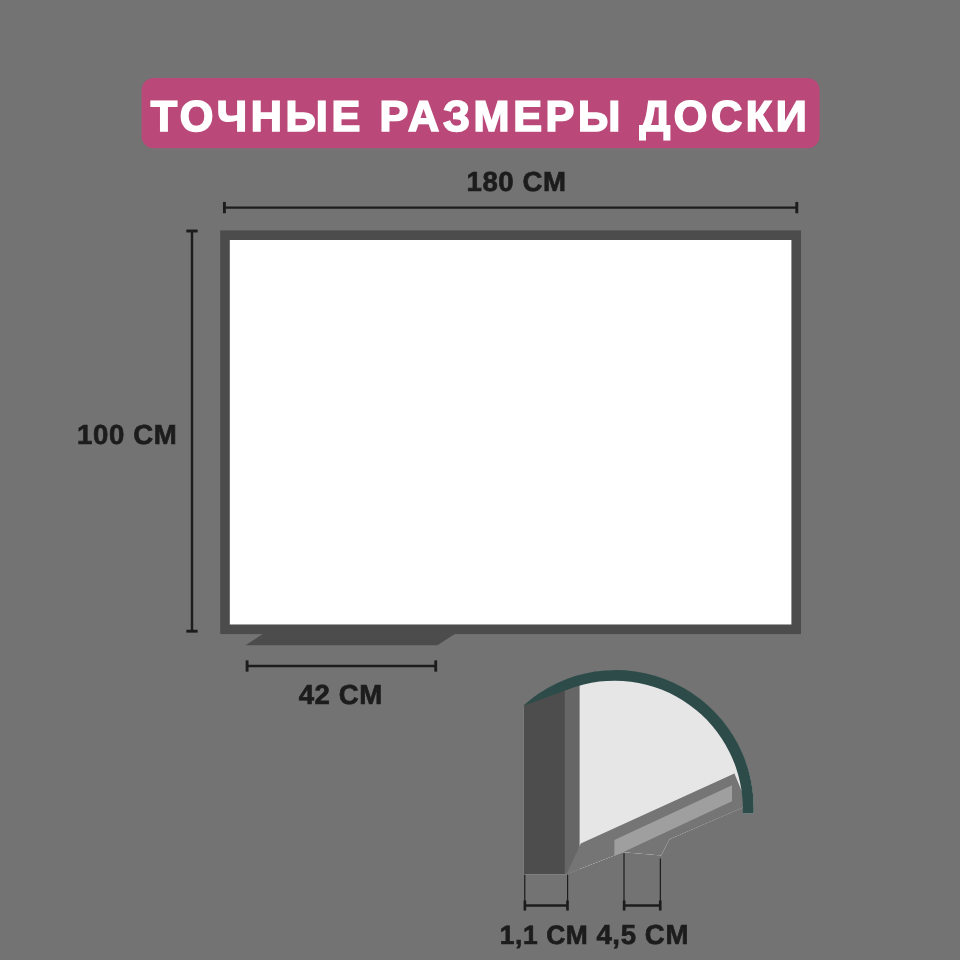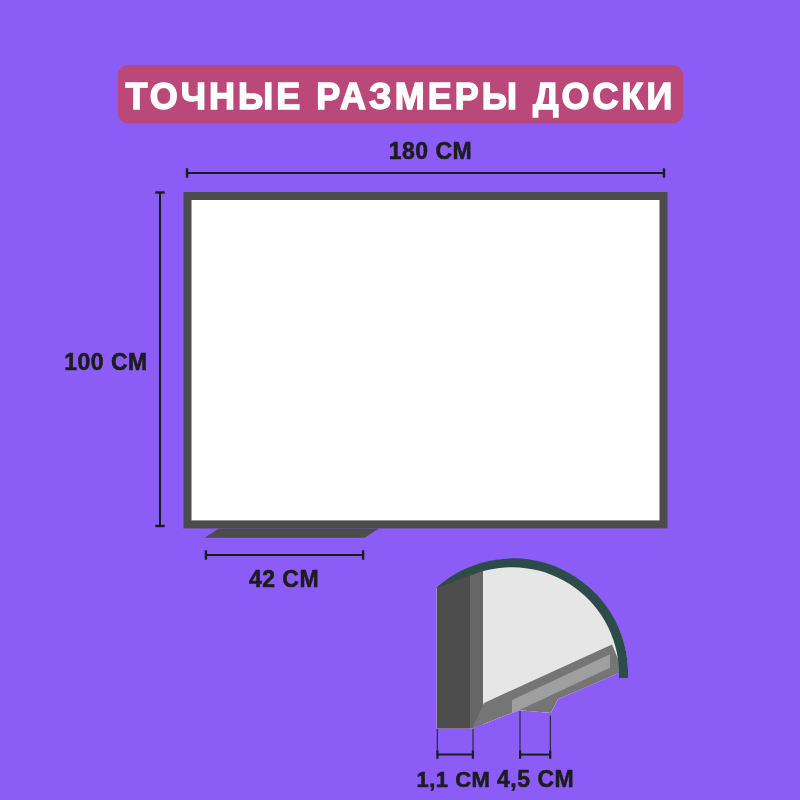--- a/index.html
+++ b/index.html
@@ -1,16 +1,16 @@
 <!DOCTYPE html>
 <html><head>
 <meta charset="utf-8">
 <style>
   html,body{margin:0;padding:0;background:#ffffff;}
-  #page{position:relative;width:800px;height:800px;background:#8b5cf6;overflow:hidden;
+  #page{position:relative;width:800px;height:800px;background:#737373;overflow:hidden;
         font-family:"Liberation Sans",sans-serif;}
   svg{position:absolute;left:0;top:0;}
   .lbl{font-family:"Liberation Sans",sans-serif;font-weight:bold;fill:#1c1c1c;stroke:#1c1c1c;stroke-width:0.55;paint-order:stroke;}
 </style>
 </head>
 <body>
 <div id="page">
 <svg width="800" height="800" viewBox="0 0 800 800">
 
   <rect x="118" y="65" width="565" height="58.5" rx="10" fill="#ba4878"></rect>

